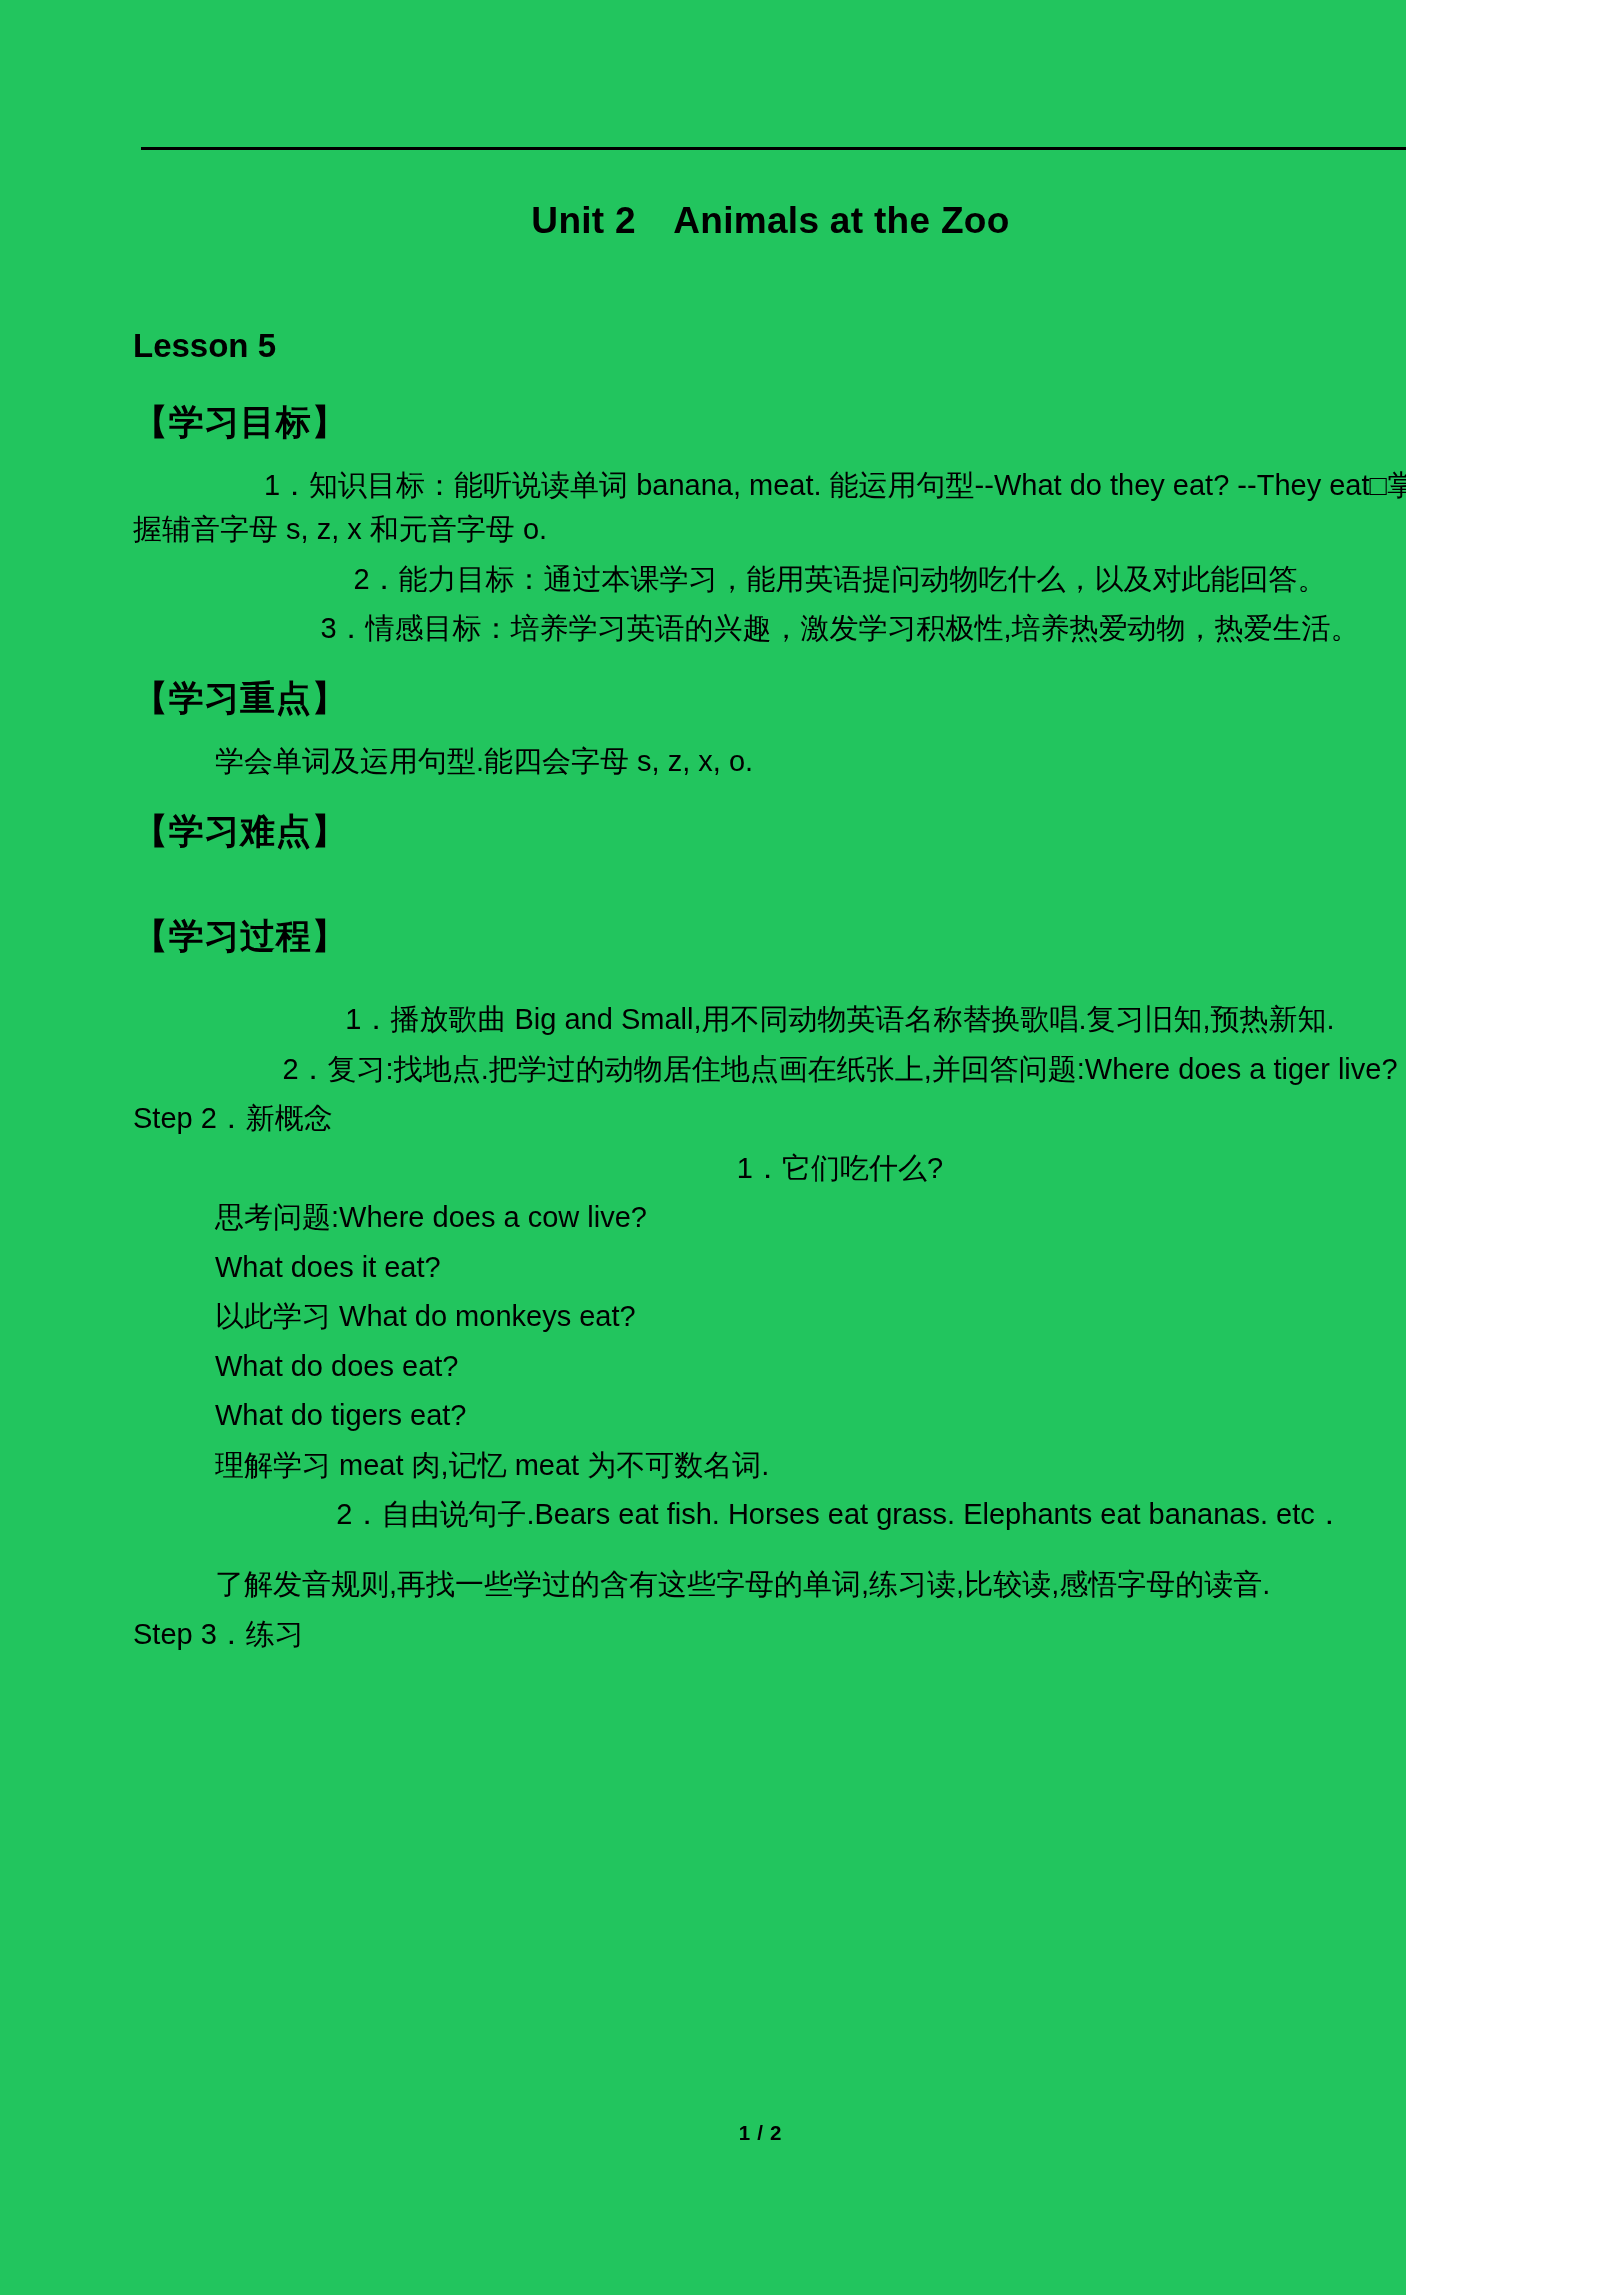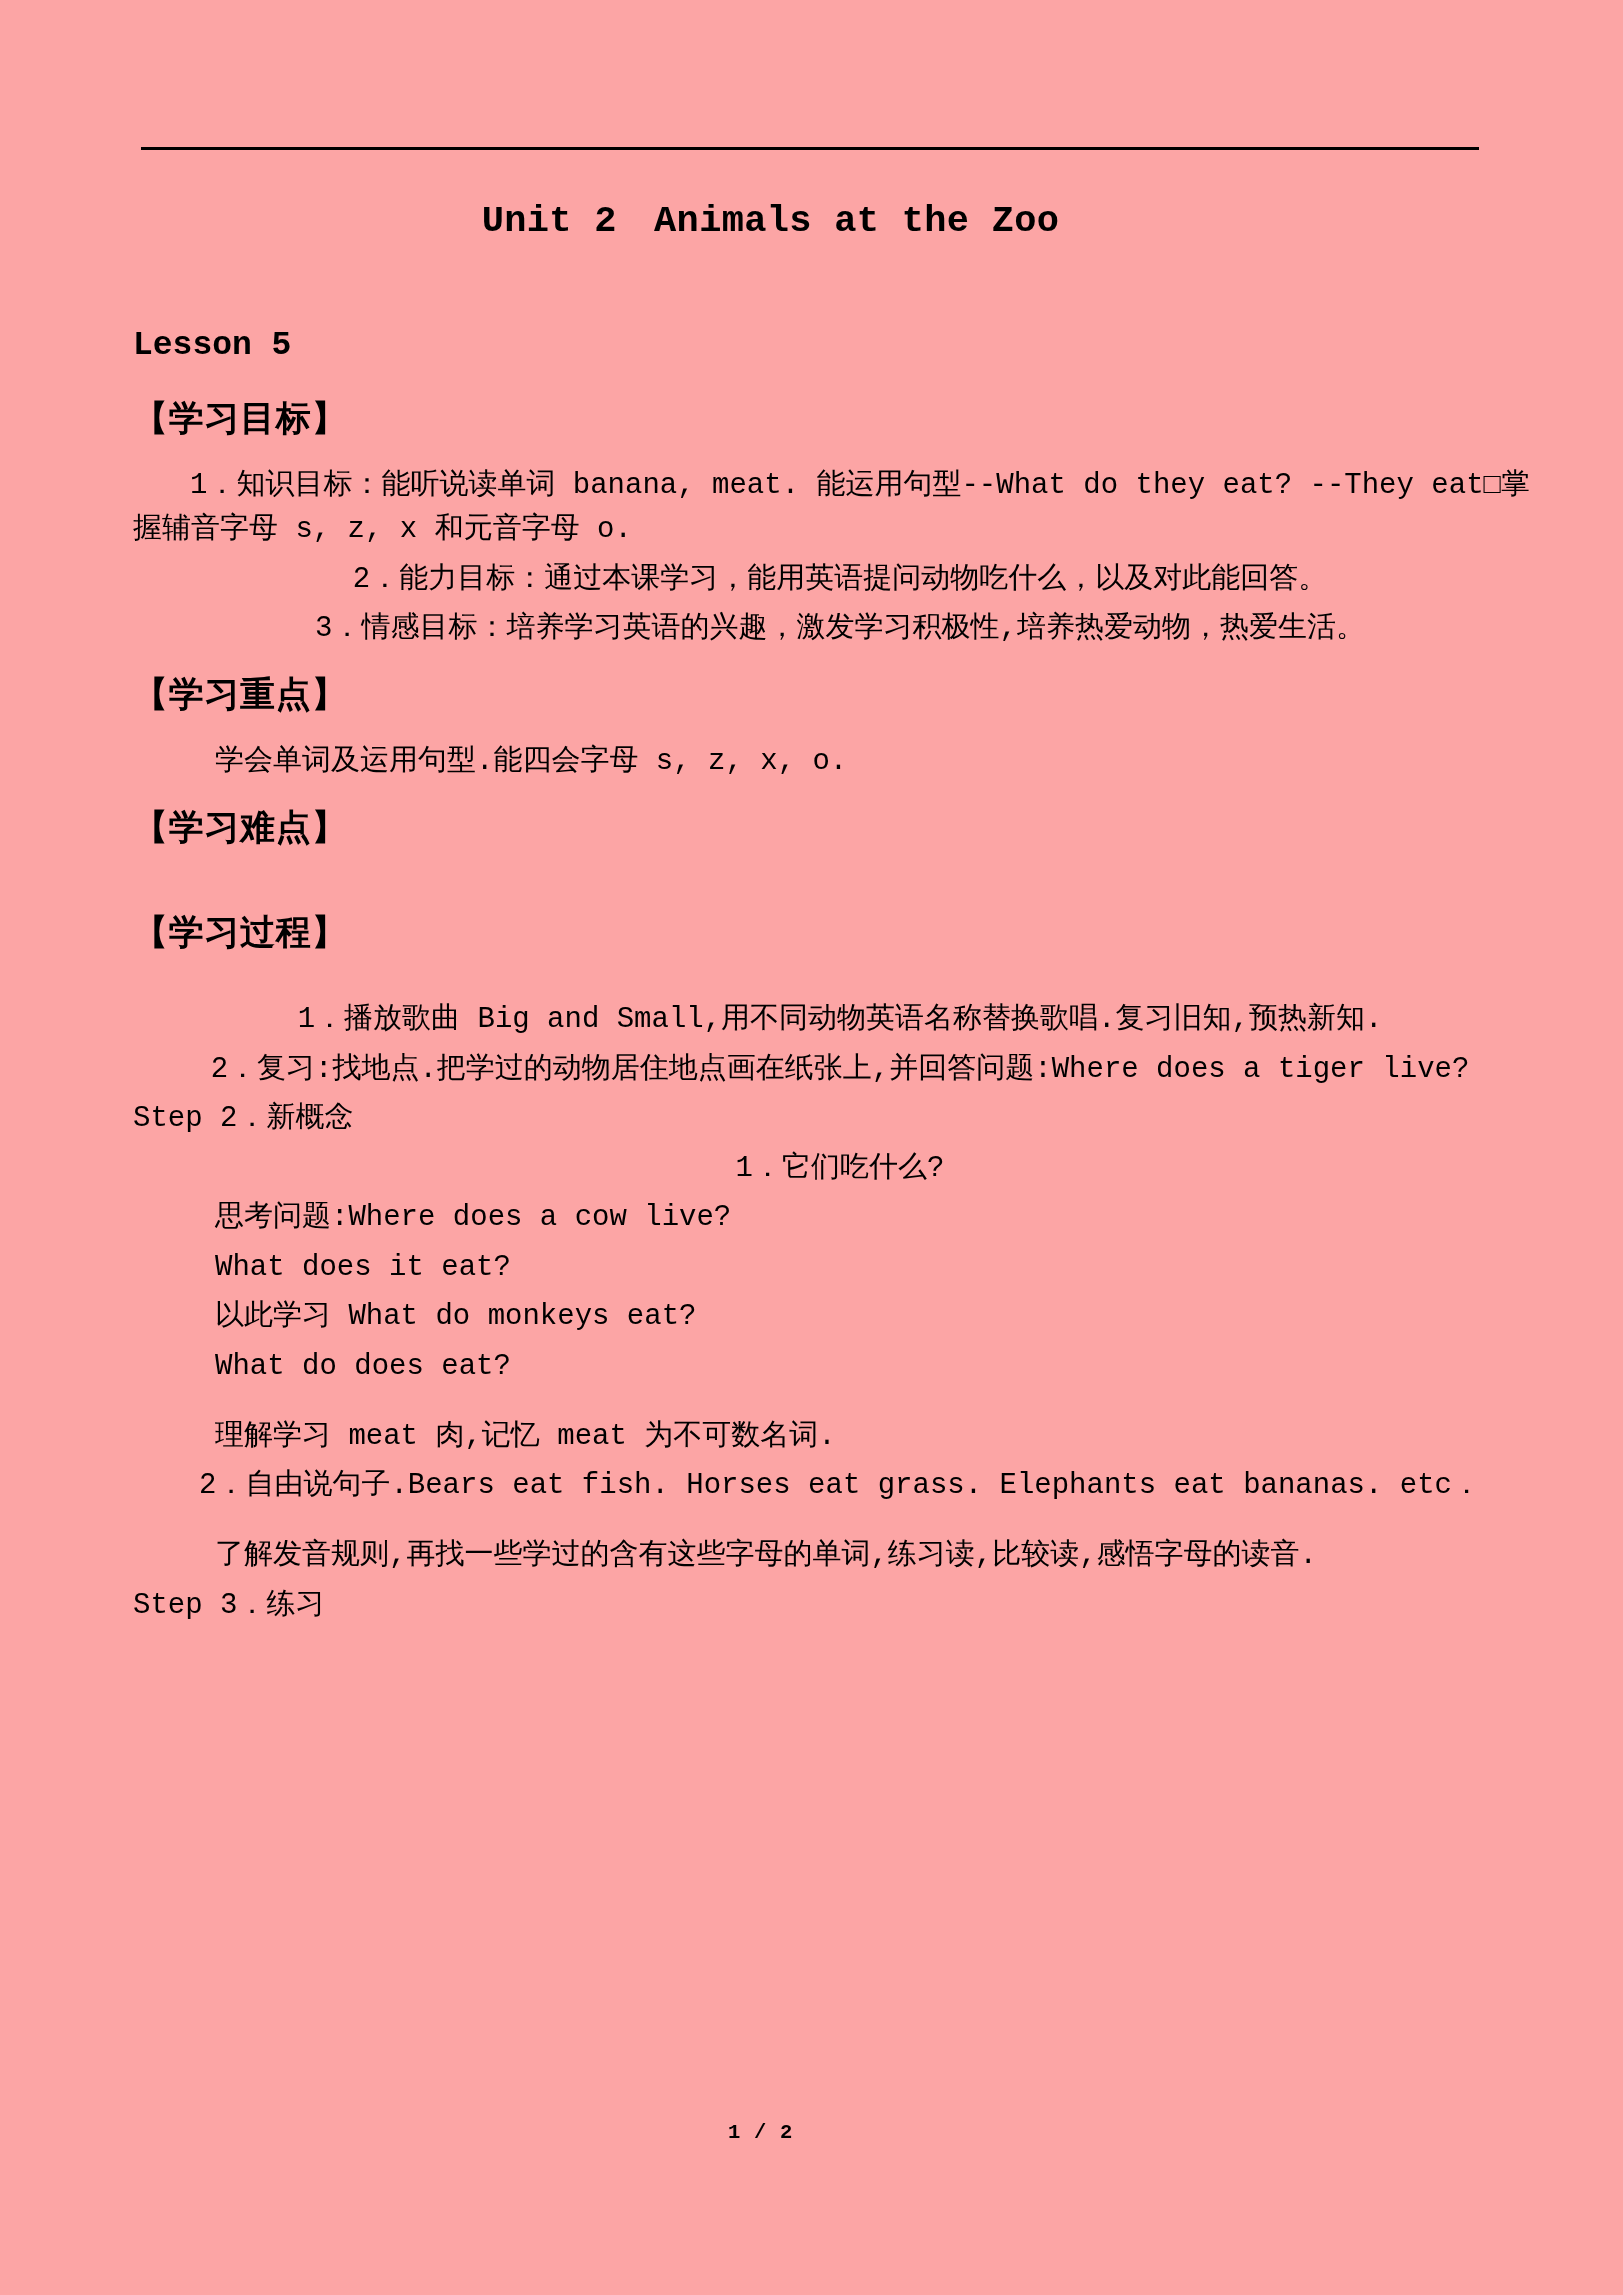--- a/index.html
+++ b/index.html
@@ -2,24 +2,24 @@
 <html style="font-size:11px"><head>
 <meta charset="utf-8">
 <style>
   html, body {
     margin: 0;
     padding: 0;
     background: #ffffff;
   }
   .page {
     position: relative;
-    width: 1623px;
+    width: 1406px;
     height: 2295px;
-    background: #fca5a5;
-    font-family: Liberation Mono, monospace;
+    background: #22c55e;
+    font-family: Liberation Sans, sans-serif;
     color: #000000;
     box-sizing: border-box;
     overflow: hidden;
   }
   
   .header-rule {
     position: absolute;
     left: 141px;
     top: 147px;
     width: 1338px;
@@ -146,20 +146,21 @@
     <div class="para indent-1">1．它们吃什么?</div>
     <div class="gap-para"></div>
     <div class="para indent-2">思考问题:Where does a cow live?</div>
     <div class="gap-para"></div>
     <div class="para indent-2">What does it eat?</div>
     <div class="gap-para"></div>
     <div class="para indent-2">以此学习 What do monkeys eat?</div>
     <div class="gap-para"></div>
     <div class="para indent-2">What do does eat?</div>
     <div class="gap-para"></div>
+    <div class="para indent-2">What do tigers eat?</div>
     <div class="gap-para"></div>
     <div class="para indent-2">理解学习 meat  肉,记忆 meat 为不可数名词.</div>
     <div class="gap-para"></div>
     <div class="para indent-1">2．自由说句子.Bears eat fish. Horses eat grass. Elephants eat bananas. etc．</div>
     <div class="gap-para"></div>
     <div class="gap-para"></div>
     <div class="para indent-2">了解发音规则,再找一些学过的含有这些字母的单词,练习读,比较读,感悟字母的读音.</div>
 
     <div class="gap-para"></div>
 

